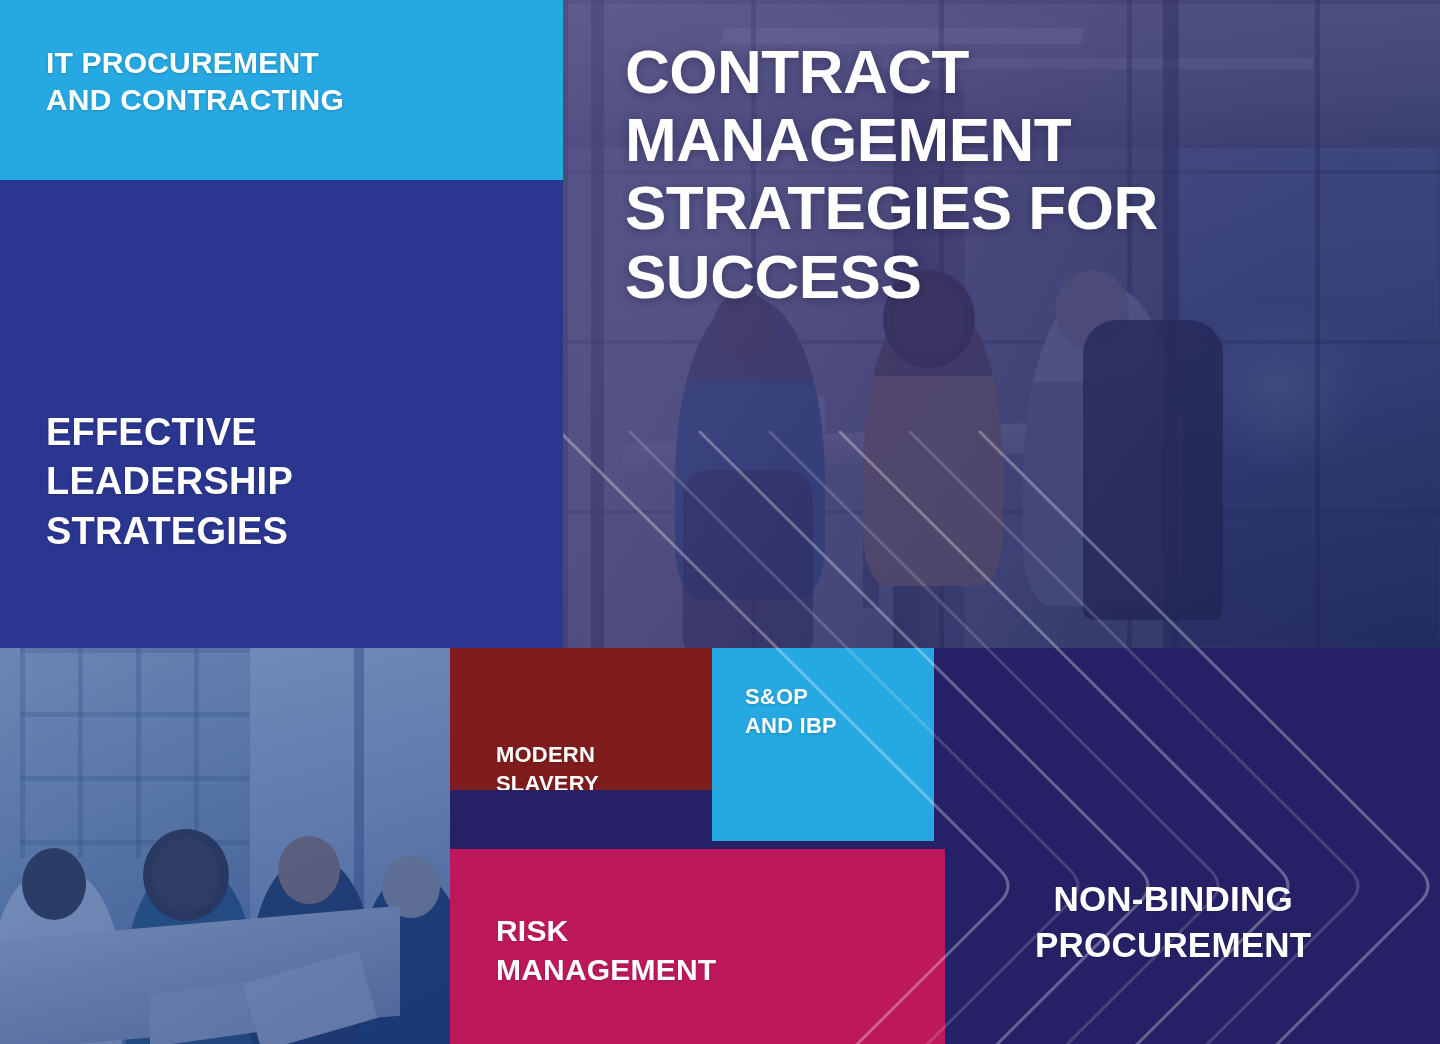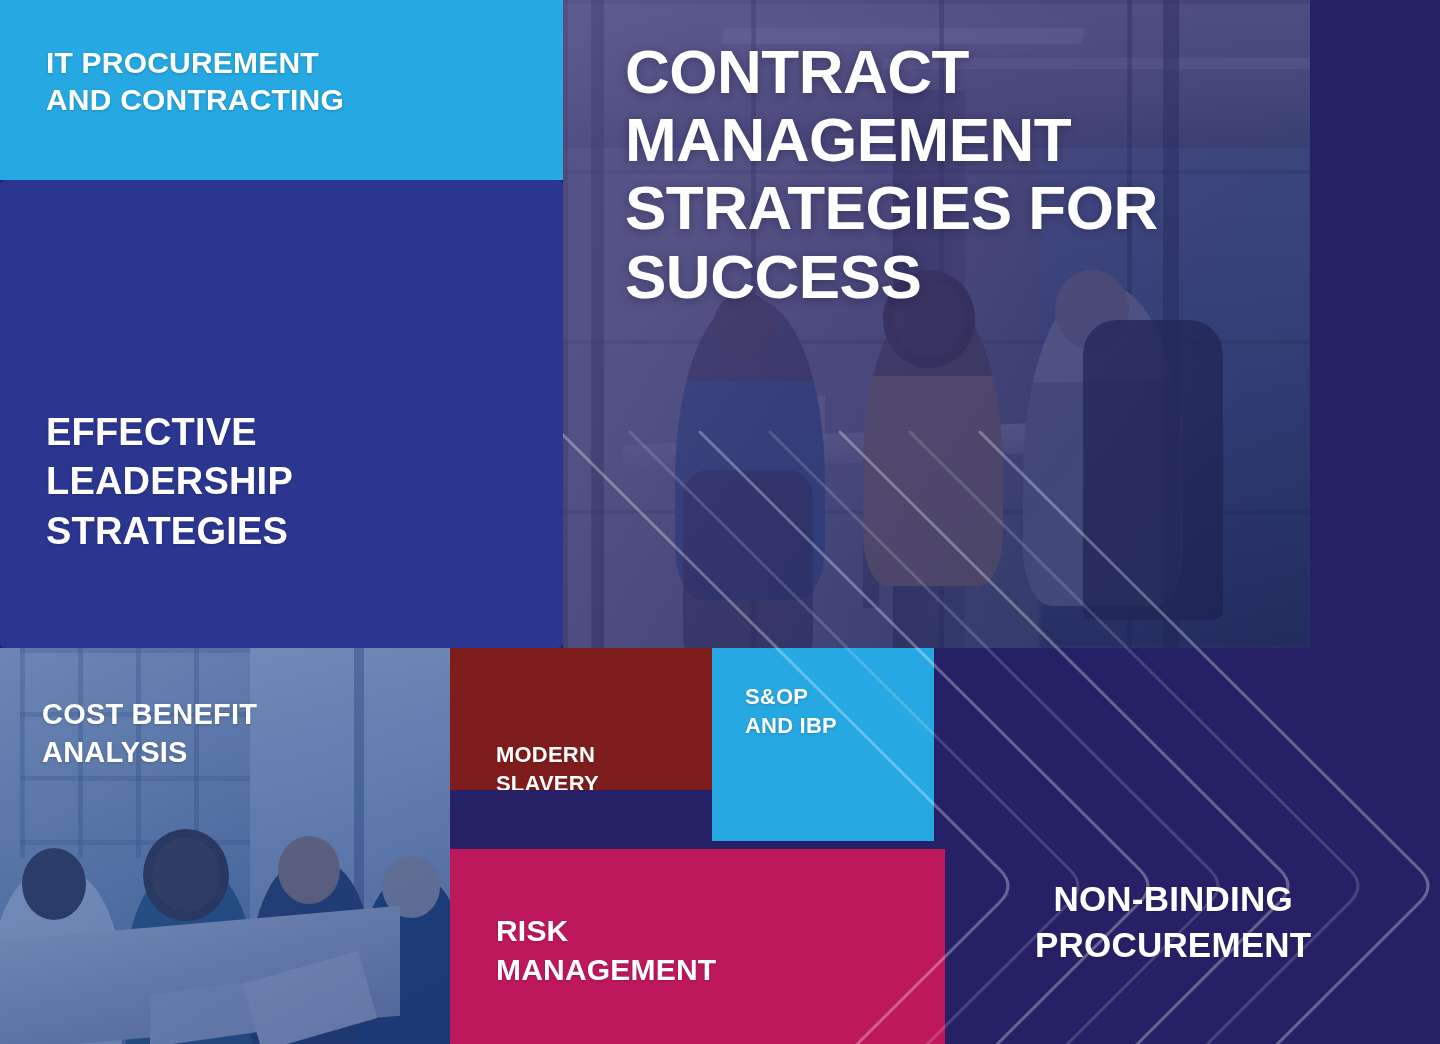--- a/index.html
+++ b/index.html
@@ -39,31 +39,30 @@
   #tile-it-procurement .tile-label {
     left: 46px; top: 44px;
     font-size: 30px;
     line-height: 1.24;
   }
 
   
   #tile-leadership {
     left: 0; top: 180px; width: 563px; height: 468px;
     background: #2b3690;
-    border-radius: 6px;
   }
   #tile-leadership .tile-label {
     left: 46px; top: 228px;
     font-size: 38px;
     line-height: 1.3;
   }
 
   
   #tile-hero {
-    left: 563px; top: 0; width: 747px; height: 648px;
+    left: 563px; top: 0; width: 877px; height: 648px;
     background: #3b3a6e;
   }
   .hero-photo {
     position: absolute;
     inset: 0;
   }
   
   .hp-sky {
     position: absolute; inset: 0;
     background:
@@ -350,22 +349,20 @@
       <div class="cb-person cb-p3"></div>
       <div class="cb-h cb-p3h"></div>
       <div class="cb-person cb-p4"></div>
       <div class="cb-h cb-p4h"></div>
       <div class="cb-table"></div>
       <div class="cb-laptop"></div>
       <div class="cb-paper"></div>
       <div class="cb-cup"></div>
     </div>
     <div class="cb-overlay"></div>
-    <div class="tile-label">COST BENEFIT
-ANALYSIS</div>
   </div>
 
   <div class="tile" id="tile-modern-slavery">
     <div class="tile-label">MODERN
 SLAVERY</div>
   </div>
 
   <div class="tile" id="tile-ms-filler">
     <div class="tile-label">S&amp;OP
 AND IBP</div>

